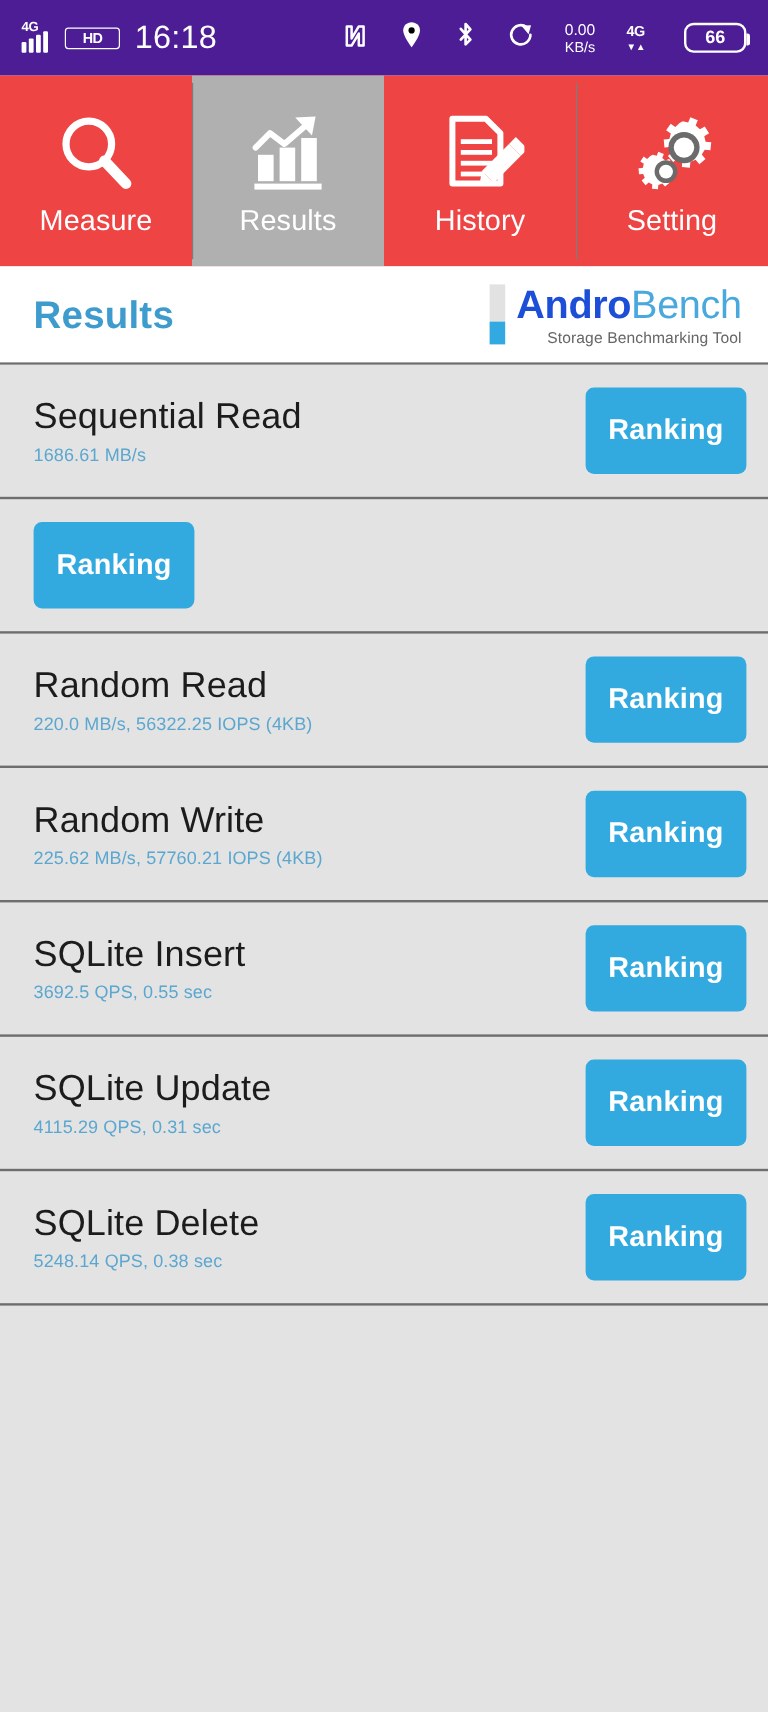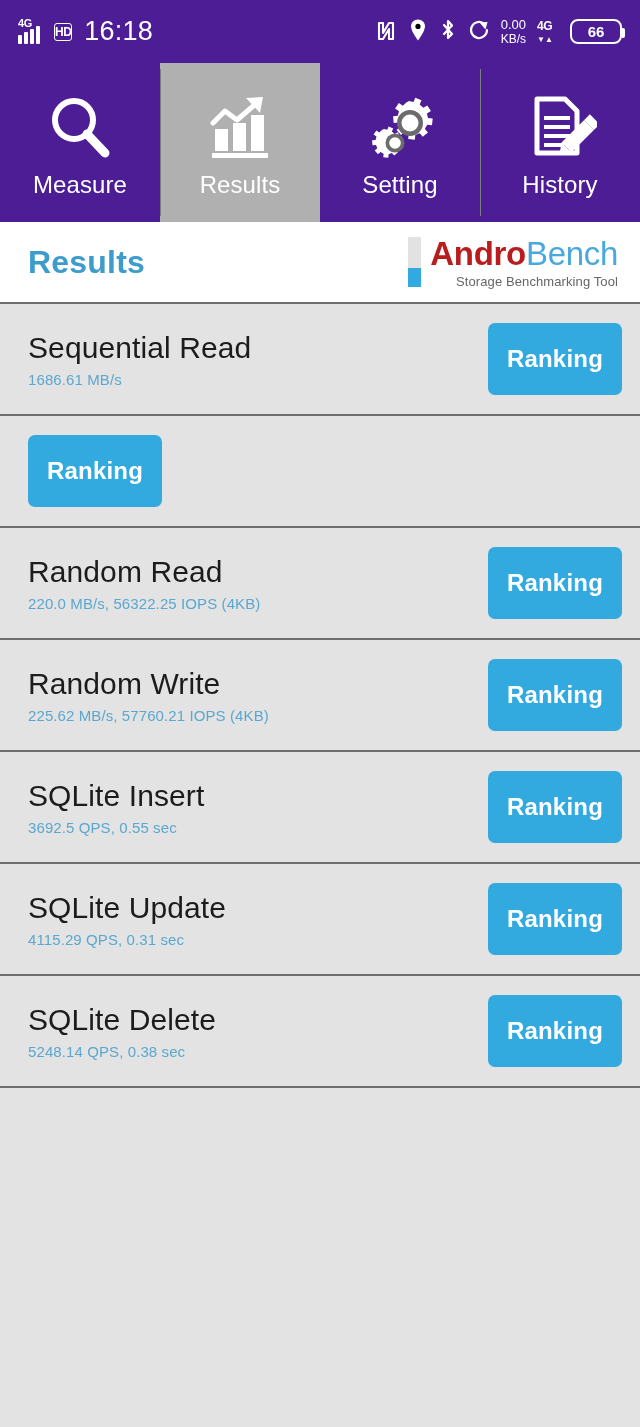--- a/index.html
+++ b/index.html
@@ -10,52 +10,52 @@
   }
 
   
   .statusbar {
     position:absolute; top:0; left:0; width:640px; height:63px;
     background:#4c1d95; color:#fff;
     display:flex; align-items:center; justify-content:space-between;
     padding:0 18px;
   }
   .sb-left { display:flex; align-items:center; gap:8px; }
-  .sb-right { display:flex; align-items:center; gap:11px; }
+  .sb-right { display:flex; align-items:center; gap:26px; }
   .sig-wrap { position:relative; display:flex; align-items:flex-end; gap:2px; height:24px; padding-top:9px;}
   .sig-wrap i { display:block; width:4px; background:#fff; border-radius:1px; }
   .sig-wrap i:nth-child(1){ height:6px; }
   .sig-wrap i:nth-child(2){ height:9px; }
   .sig-wrap i:nth-child(3){ height:12px; }
   .sig-wrap i:nth-child(4){ height:15px; }
   .sig-wrap i:nth-child(5){ height:18px; }
   .sig-4g { position:absolute; top:-3px; left:0; font-size:11px; font-weight:bold; letter-spacing:-.3px;}
   .hd-badge {
     border:1.6px solid #fff; border-radius:3px; font-size:12px; font-weight:bold;
-    line-height:1; padding:2px 0; letter-spacing:-.5px;
+    line-height:1; padding:2px 14px; letter-spacing:-.5px;
   }
   .clock { font-size:27px; font-weight:400; letter-spacing:.2px; margin-left:4px;}
   .netspeed { text-align:center; line-height:1.03; font-size:13px; }
   .netspeed .n2 { font-size:12px; }
   .g4-stack { position:relative; width:22px; height:26px; }
   .g4-stack .lbl { font-size:12px; font-weight:bold; position:absolute; top:0; left:0; letter-spacing:-.3px;}
   .g4-stack .arr { position:absolute; bottom:1px; left:0; font-size:8px; letter-spacing:0px; }
   .battery {
     position:relative; width:52px; height:25px; border:2px solid #fff; border-radius:8px;
     display:flex; align-items:center; justify-content:center; font-size:15px; font-weight:bold;
   }
   .battery::after {
     content:""; position:absolute; right:-5px; top:7px; width:3px; height:10px;
     background:#fff; border-radius:0 2px 2px 0;
   }
 
   
   .tabbar {
     position:absolute; top:63px; left:0; width:640px; height:159px;
-    background:#4c1d95; display:flex;
+    background:#ef4444; display:flex;
   }
   .tab {
     flex:1; display:flex; flex-direction:column; align-items:center; justify-content:center;
     color:#fff; position:relative; padding-top:4px;
   }
   .tab + .tab::before {
     content:""; position:absolute; left:0; top:6px; bottom:6px; width:1px; background:#7c7c7c;
   }
   .tab.active { background:#b0b0b0; }
   .tab.active + .tab::before { background:transparent; }
@@ -68,21 +68,21 @@
     background:#fff; border-bottom:2px solid #6e6e6e;
     display:flex; align-items:center; justify-content:space-between; padding:0 22px 0 28px;
   }
   .page-title { font-size:32px; font-weight:bold; color:#3d9ccd; letter-spacing:.2px; }
   .brand { display:flex; align-items:center; gap:9px; }
   .brand-bar { width:13px; height:50px; display:flex; flex-direction:column; }
   .brand-bar .top { flex:1 1 62%; background:#e2e2e2; }
   .brand-bar .bot { flex:1 1 38%; background:#32aae1; }
   .brand-text { display:flex; flex-direction:column; align-items:flex-end; line-height:1; }
   .brand-main { font-size:33px; font-weight:bold; letter-spacing:-.3px; }
-  .brand-main .a { color:#b91c1c; }
+  .brand-main .a { color:#1d4ed8; }
   .brand-main .b { color:#49a8dd; font-weight:400; }
   .brand-sub { font-size:13px; color:#666; margin-top:5px; letter-spacing:.1px; }
 
   
   .list { position:absolute; top:304px; left:0; width:640px; bottom:0; background:#e3e3e3; }
   .row {
     position:relative; height:112px; display:flex; align-items:center;
     justify-content:space-between; padding:0 18px 0 28px;
     border-bottom:2px solid #6e6e6e;
   }
@@ -166,55 +166,55 @@
       <svg width="74" height="74" viewBox="0 0 74 74">
         <rect x="12" y="38" width="13" height="22" fill="#fff"></rect>
         <rect x="30" y="32" width="13" height="28" fill="#fff"></rect>
         <rect x="48" y="24" width="13" height="36" fill="#fff"></rect>
         <rect x="9" y="62" width="56" height="5" fill="#fff"></rect>
         <path d="M10 32 L22 20 L34 29 L56 10" fill="none" stroke="#fff" stroke-width="5" stroke-linejoin="round" stroke-linecap="round"></path>
         <path d="M43 7 L60 6 L57 22 Z" fill="#fff"></path>
       </svg>
     </span>
     <span class="tab-label">Results</span>
-  </div>
-
-  <div class="tab">
-    <span class="tab-icon">
-      <svg width="74" height="74" viewBox="0 0 74 74">
-        <g fill="#fff">
-          <path d="M46 10 l4.5 1 1.8-4.3 6.2 2.6 -1.8 4.3 3.6 3.2 4-2.4 3.6 5.7 -4 2.4 1.1 4.6 4.7 .5 -.7 6.7 -4.7-.5 -2.5 4 3.1 3.6 -5.1 4.4 -3.1-3.6 -4.4 1.8 -.4 4.7 -6.7-.6 .4-4.7 -4-2.4 -3.6 3.1 -4.4-5.1 3.6-3.1 -1.8-4.4 -4.7.4 -.6-6.7 4.7-.4 1.2-4.5 -3.9-2.7 3.8-5.5 3.9 2.7 3.5-3.2z"></path>
-          <circle cx="47" cy="32" r="13" fill="#6b6b6b"></circle>
-          <circle cx="47" cy="32" r="8.5" fill="#fff"></circle>
-          <path d="M21 38 l3.3 .7 1.3-3.2 4.6 1.9 -1.3 3.2 2.7 2.4 3-1.8 2.6 4.2 -3 1.8 .8 3.4 3.5 .4 -.5 5 -3.5-.4 -1.8 3 2.3 2.6 -3.8 3.3 -2.3-2.6 -3.3 1.3 -.3 3.5 -5-.4 .3-3.5 -3-1.8 -2.6 2.3 -3.3-3.8 2.6-2.3 -1.3-3.3 -3.5 .3 -.4-5 3.5-.3 .9-3.4 -2.9-2 2.8-4.1 2.9 2 2.6-2.4z"></path>
-          <circle cx="32" cy="52" r="9.5" fill="#6b6b6b"></circle>
-          <circle cx="32" cy="52" r="5.8" fill="#fff"></circle>
-        </g>
-      </svg>
-    </span>
-    <span class="tab-label">Setting</span>
   </div>
 
   <div class="tab">
     <span class="tab-icon">
       <svg width="74" height="74" viewBox="0 0 74 74">
         <path d="M14 8 h28 l12 12 v42 h-40 z" fill="none" stroke="#fff" stroke-width="5" stroke-linejoin="round"></path>
         <rect x="21" y="25" width="26" height="4" fill="#fff"></rect>
         <rect x="21" y="34" width="26" height="4" fill="#fff"></rect>
         <rect x="21" y="43" width="26" height="4" fill="#fff"></rect>
         <rect x="21" y="52" width="20" height="4" fill="#fff"></rect>
         <g transform="rotate(45 52 48)">
           <rect x="45" y="28" width="14" height="32" fill="#fff"></rect>
           <path d="M45 60 L52 70 L59 60 Z" fill="#fff"></path>
           <rect x="45" y="20" width="14" height="8" fill="#fff"></rect>
         </g>
       </svg>
     </span>
     <span class="tab-label">History</span>
   </div>
+
+  <div class="tab">
+    <span class="tab-icon">
+      <svg width="74" height="74" viewBox="0 0 74 74">
+        <g fill="#fff">
+          <path d="M46 10 l4.5 1 1.8-4.3 6.2 2.6 -1.8 4.3 3.6 3.2 4-2.4 3.6 5.7 -4 2.4 1.1 4.6 4.7 .5 -.7 6.7 -4.7-.5 -2.5 4 3.1 3.6 -5.1 4.4 -3.1-3.6 -4.4 1.8 -.4 4.7 -6.7-.6 .4-4.7 -4-2.4 -3.6 3.1 -4.4-5.1 3.6-3.1 -1.8-4.4 -4.7.4 -.6-6.7 4.7-.4 1.2-4.5 -3.9-2.7 3.8-5.5 3.9 2.7 3.5-3.2z"></path>
+          <circle cx="47" cy="32" r="13" fill="#6b6b6b"></circle>
+          <circle cx="47" cy="32" r="8.5" fill="#fff"></circle>
+          <path d="M21 38 l3.3 .7 1.3-3.2 4.6 1.9 -1.3 3.2 2.7 2.4 3-1.8 2.6 4.2 -3 1.8 .8 3.4 3.5 .4 -.5 5 -3.5-.4 -1.8 3 2.3 2.6 -3.8 3.3 -2.3-2.6 -3.3 1.3 -.3 3.5 -5-.4 .3-3.5 -3-1.8 -2.6 2.3 -3.3-3.8 2.6-2.3 -1.3-3.3 -3.5 .3 -.4-5 3.5-.3 .9-3.4 -2.9-2 2.8-4.1 2.9 2 2.6-2.4z"></path>
+          <circle cx="32" cy="52" r="9.5" fill="#6b6b6b"></circle>
+          <circle cx="32" cy="52" r="5.8" fill="#fff"></circle>
+        </g>
+      </svg>
+    </span>
+    <span class="tab-label">Setting</span>
+  </div>
 </div>
 
 <div class="page-header">
   <div class="page-title">Results</div>
   <div class="brand">
     <span class="brand-bar">
       <span class="top"></span>
         <span class="bot"></span>
     </span>
     <span class="brand-text">

